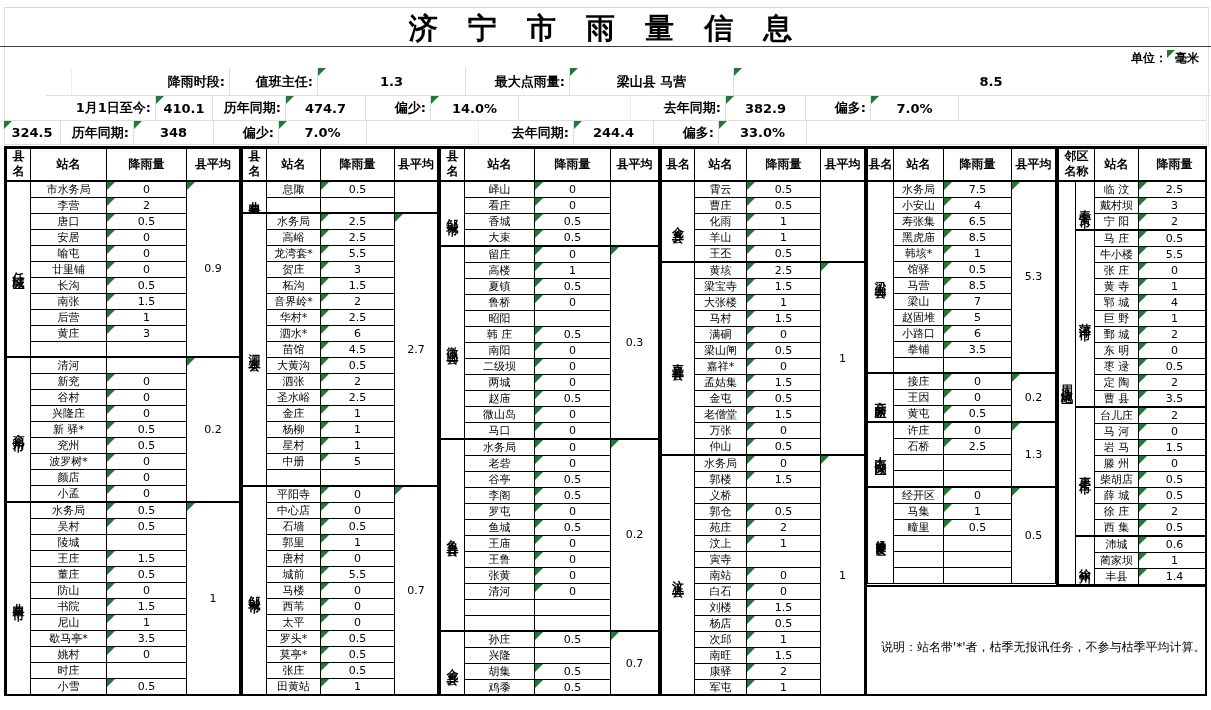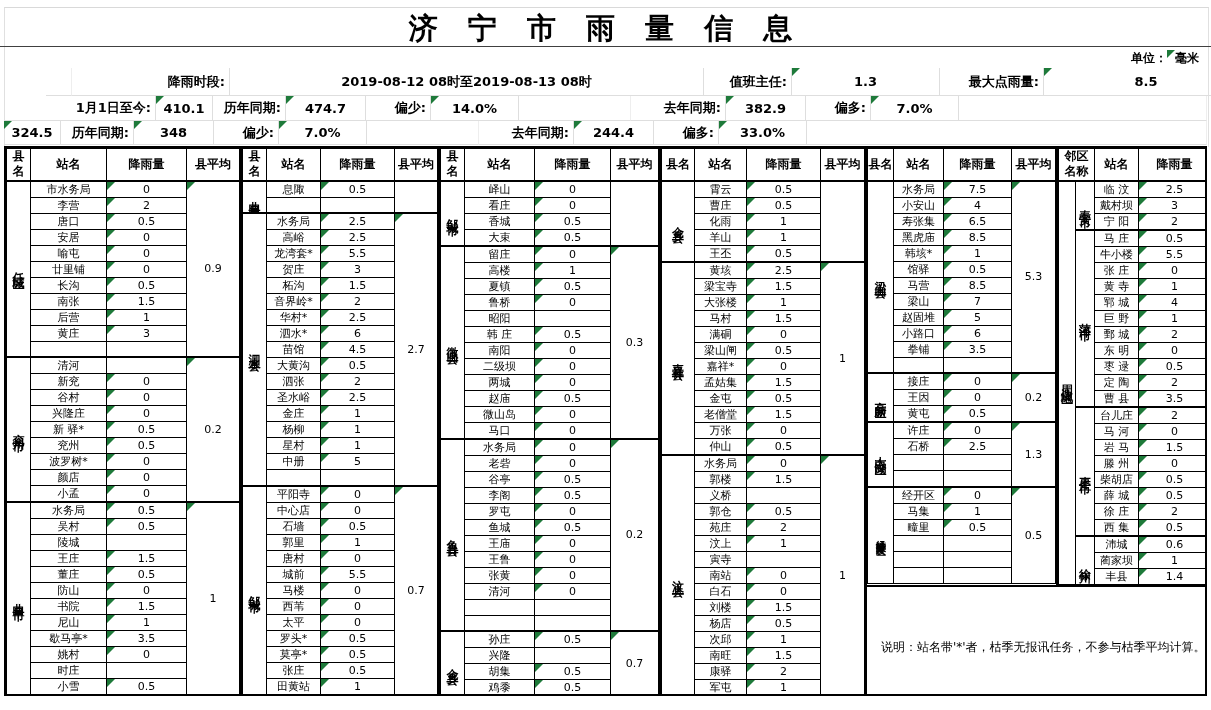--- a/index.html
+++ b/index.html
@@ -43,24 +43,24 @@
 <body>
 
 <div class="sheet">
   <div class="gridband"></div>
   <div class="title">济 宁 市 雨 量 信 息</div>
   <div class="unitrow"><span>单位：</span><span class="unitval tri">毫米</span></div>
 
   <div class="flexrow prow">
     <div class="fc plain" style="width:26px"></div>
     <div class="fc lab" style="width:158px">降雨时段:</div>
-    <div class="fc" style="width:474px">2019-08-12 08时至2019-08-13 08时</div>
     <div class="fc lab" style="width:88px">值班主任:</div>
     <div class="fc tri" style="width:148px">1.3</div>
     <div class="fc lab" style="width:104px">最大点雨量:</div>
+    <div class="fc tri" style="width:164px">梁山县 马营</div>
     <div class="fc tri" style="flex:1">8.5</div>
   </div>
 
   <div class="flexrow srow1">
     <div class="fc lab" style="width:152px">1月1日至今:</div>
     <div class="fc tri" style="width:57px">410.1</div>
     <div class="fc lab" style="width:73px">历年同期:</div>
     <div class="fc tri" style="width:80px">474.7</div>
     <div class="fc lab" style="width:65px">偏少:</div>
     <div class="fc tri" style="width:88px">14.0%</div>

